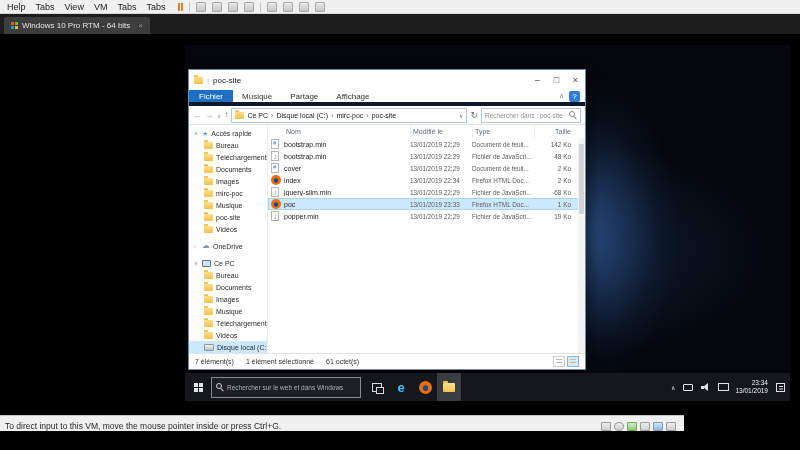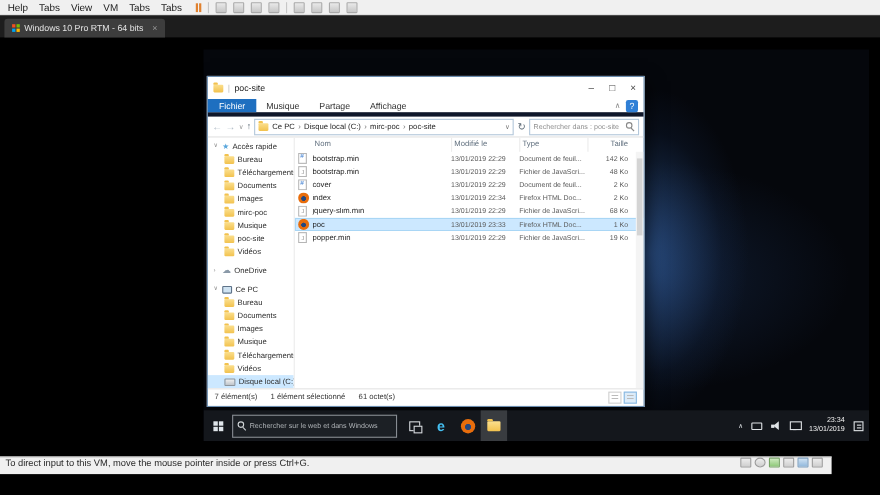--- a/index.html
+++ b/index.html
@@ -19,21 +19,21 @@
   .tabbar{position:absolute;top:14px;left:0;width:800px;height:20px;background:#1d1d1d;}
   .vm-tab{position:absolute;left:4px;bottom:0;height:17px;background:#3d3d3d;border-radius:3px 3px 0 0;display:flex;align-items:center;gap:4px;padding:0 7px;color:#e4e4e4;font-size:8px;white-space:nowrap;}
   .winflag{display:grid;grid-template-columns:3px 3px;grid-template-rows:3px 3px;gap:1px;}
   .winflag i{display:block;}
   .winflag i:nth-child(1){background:#f25022;}
   .winflag i:nth-child(2){background:#7fba00;}
   .winflag i:nth-child(3){background:#00a4ef;}
   .winflag i:nth-child(4){background:#ffb900;}
   .tab-close{color:#9a9a9a;font-size:8px;margin-left:4px;}
 
-  .host-status{position:absolute;left:0;top:415px;width:756px;height:16px;background:#f0f0f0;border-top:1px solid #c9c9c9;display:flex;align-items:flex-start;font-size:8.5px;color:#2a2a2a;padding:0 5px;}
+  .host-status{position:absolute;left:0;top:415px;width:684px;height:16px;background:#f0f0f0;border-top:1px solid #c9c9c9;display:flex;align-items:flex-end;font-size:8.5px;color:#2a2a2a;padding:0 5px;}
   .host-tray{margin-left:auto;display:flex;gap:3px;align-items:center;padding-right:3px;}
   .dev{width:10px;height:9px;border:1px solid #9b9b9b;border-radius:1px;background:linear-gradient(#ededed,#cfcfcf);}
   .dev.green{background:linear-gradient(#cdeabf,#8fc97a);border-color:#76a465;}
   .dev.blue{background:linear-gradient(#cfe2f3,#92b9dd);border-color:#7a9ec0;}
   .dev.disc{border-radius:50%;}
 
   
   .vm-screen{position:absolute;left:185px;top:45px;width:605px;height:356px;overflow:hidden;
     background:radial-gradient(ellipse 120px 200px at 67% 52%,rgba(64,120,200,.5),rgba(30,60,110,.15) 55%,transparent 75%),
                radial-gradient(ellipse 260px 150px at 67% 58%,rgba(45,85,150,.28),transparent 70%),#05070c;}

